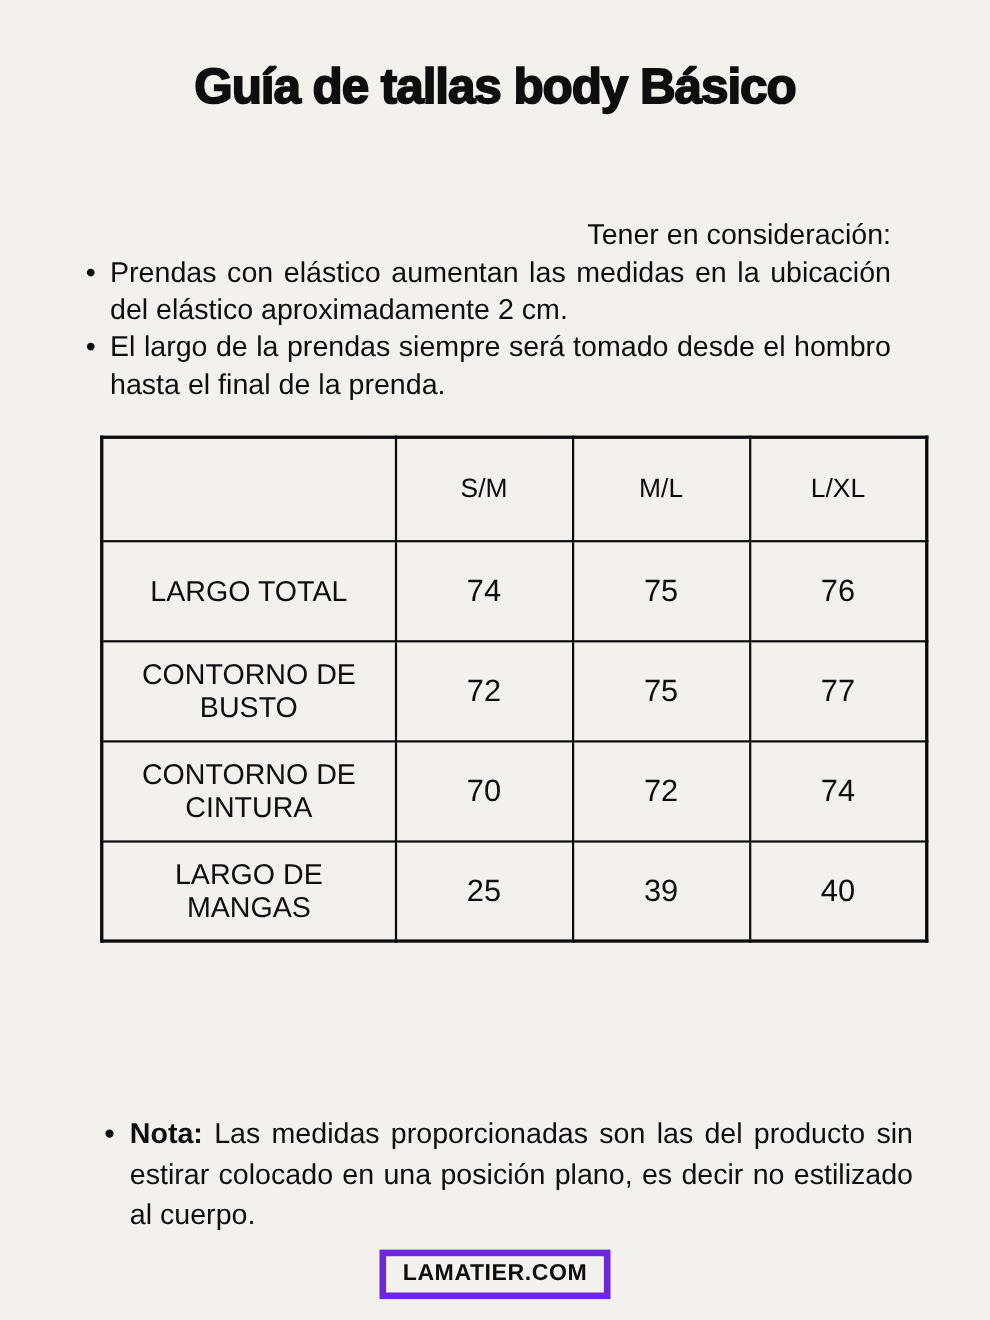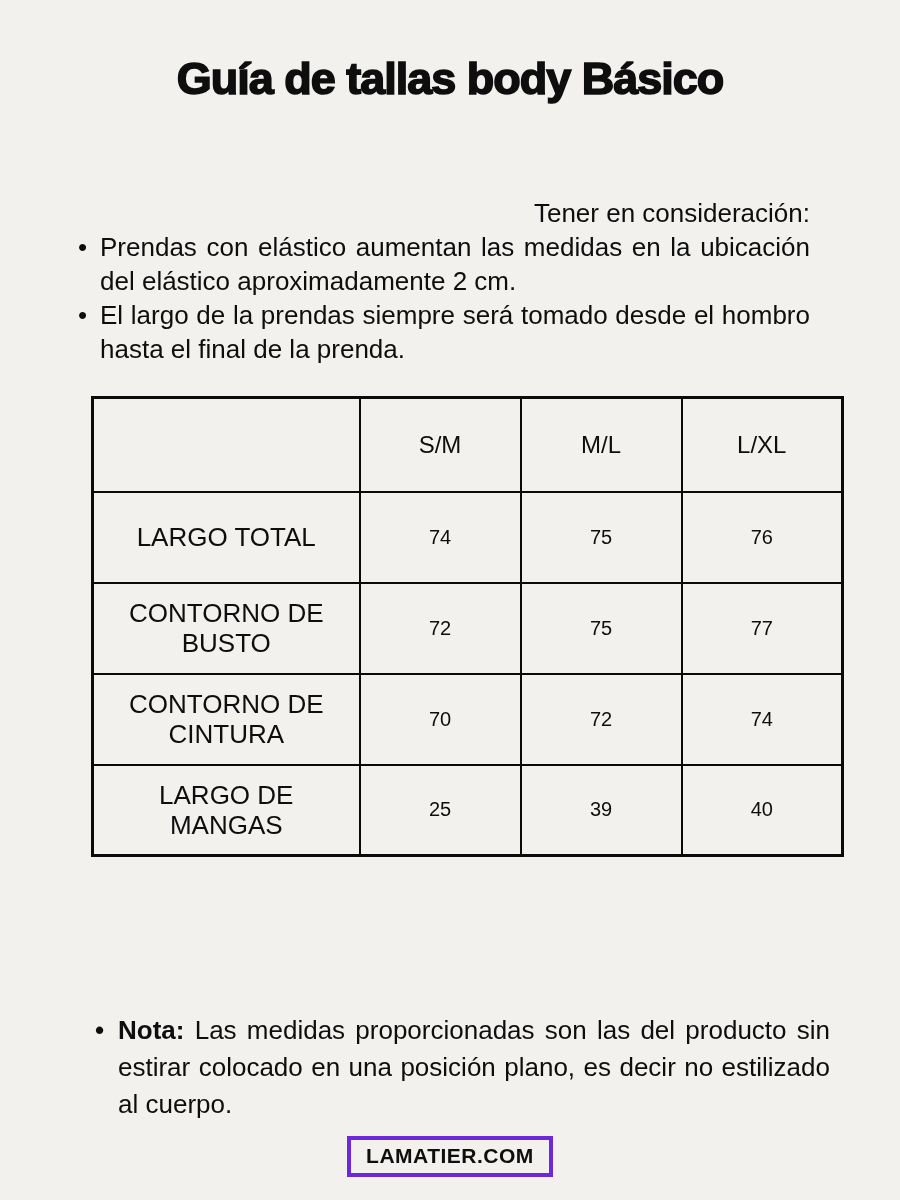--- a/index.html
+++ b/index.html
@@ -84,21 +84,21 @@
   .size-table td, .size-table th {
     border: 2px solid #0a0a0a;
     text-align: center;
     vertical-align: middle;
     font-weight: normal;
     background: #f2f1ee;
   }
   .size-table tr.head-row  td { height: 94px; font-size: 24px; }
   .size-table tr.body-row  td { height: 91px; }
   .size-table td.row-label { font-size: 26px; line-height: 30px; padding: 0 28px; }
-  .size-table td.value     { font-size: 20px; }
+  .size-table td.value     { font-size: 28px; }
 
   
   .note {
     position: absolute;
     top: 1012px;
     left: 95px;
     width: 735px;
     font-size: 26px;
     line-height: 37px;
   }
@@ -119,21 +119,21 @@
   
   .footer {
     position: absolute;
     top: 1136px;
     left: 0;
     width: 900px;
     text-align: center;
   }
   .brand-badge {
     display: inline-block;
-    border: 4px solid #6d28d9;
+    border: 6px solid #6d28d9;
     padding: 4px 15px 5px 15px;
     font-size: 21px;
     font-weight: bold;
     letter-spacing: 0.5px;
     color: #0e0e0e;
     text-align: center;
   }
 </style>
 </head>
 <body>

